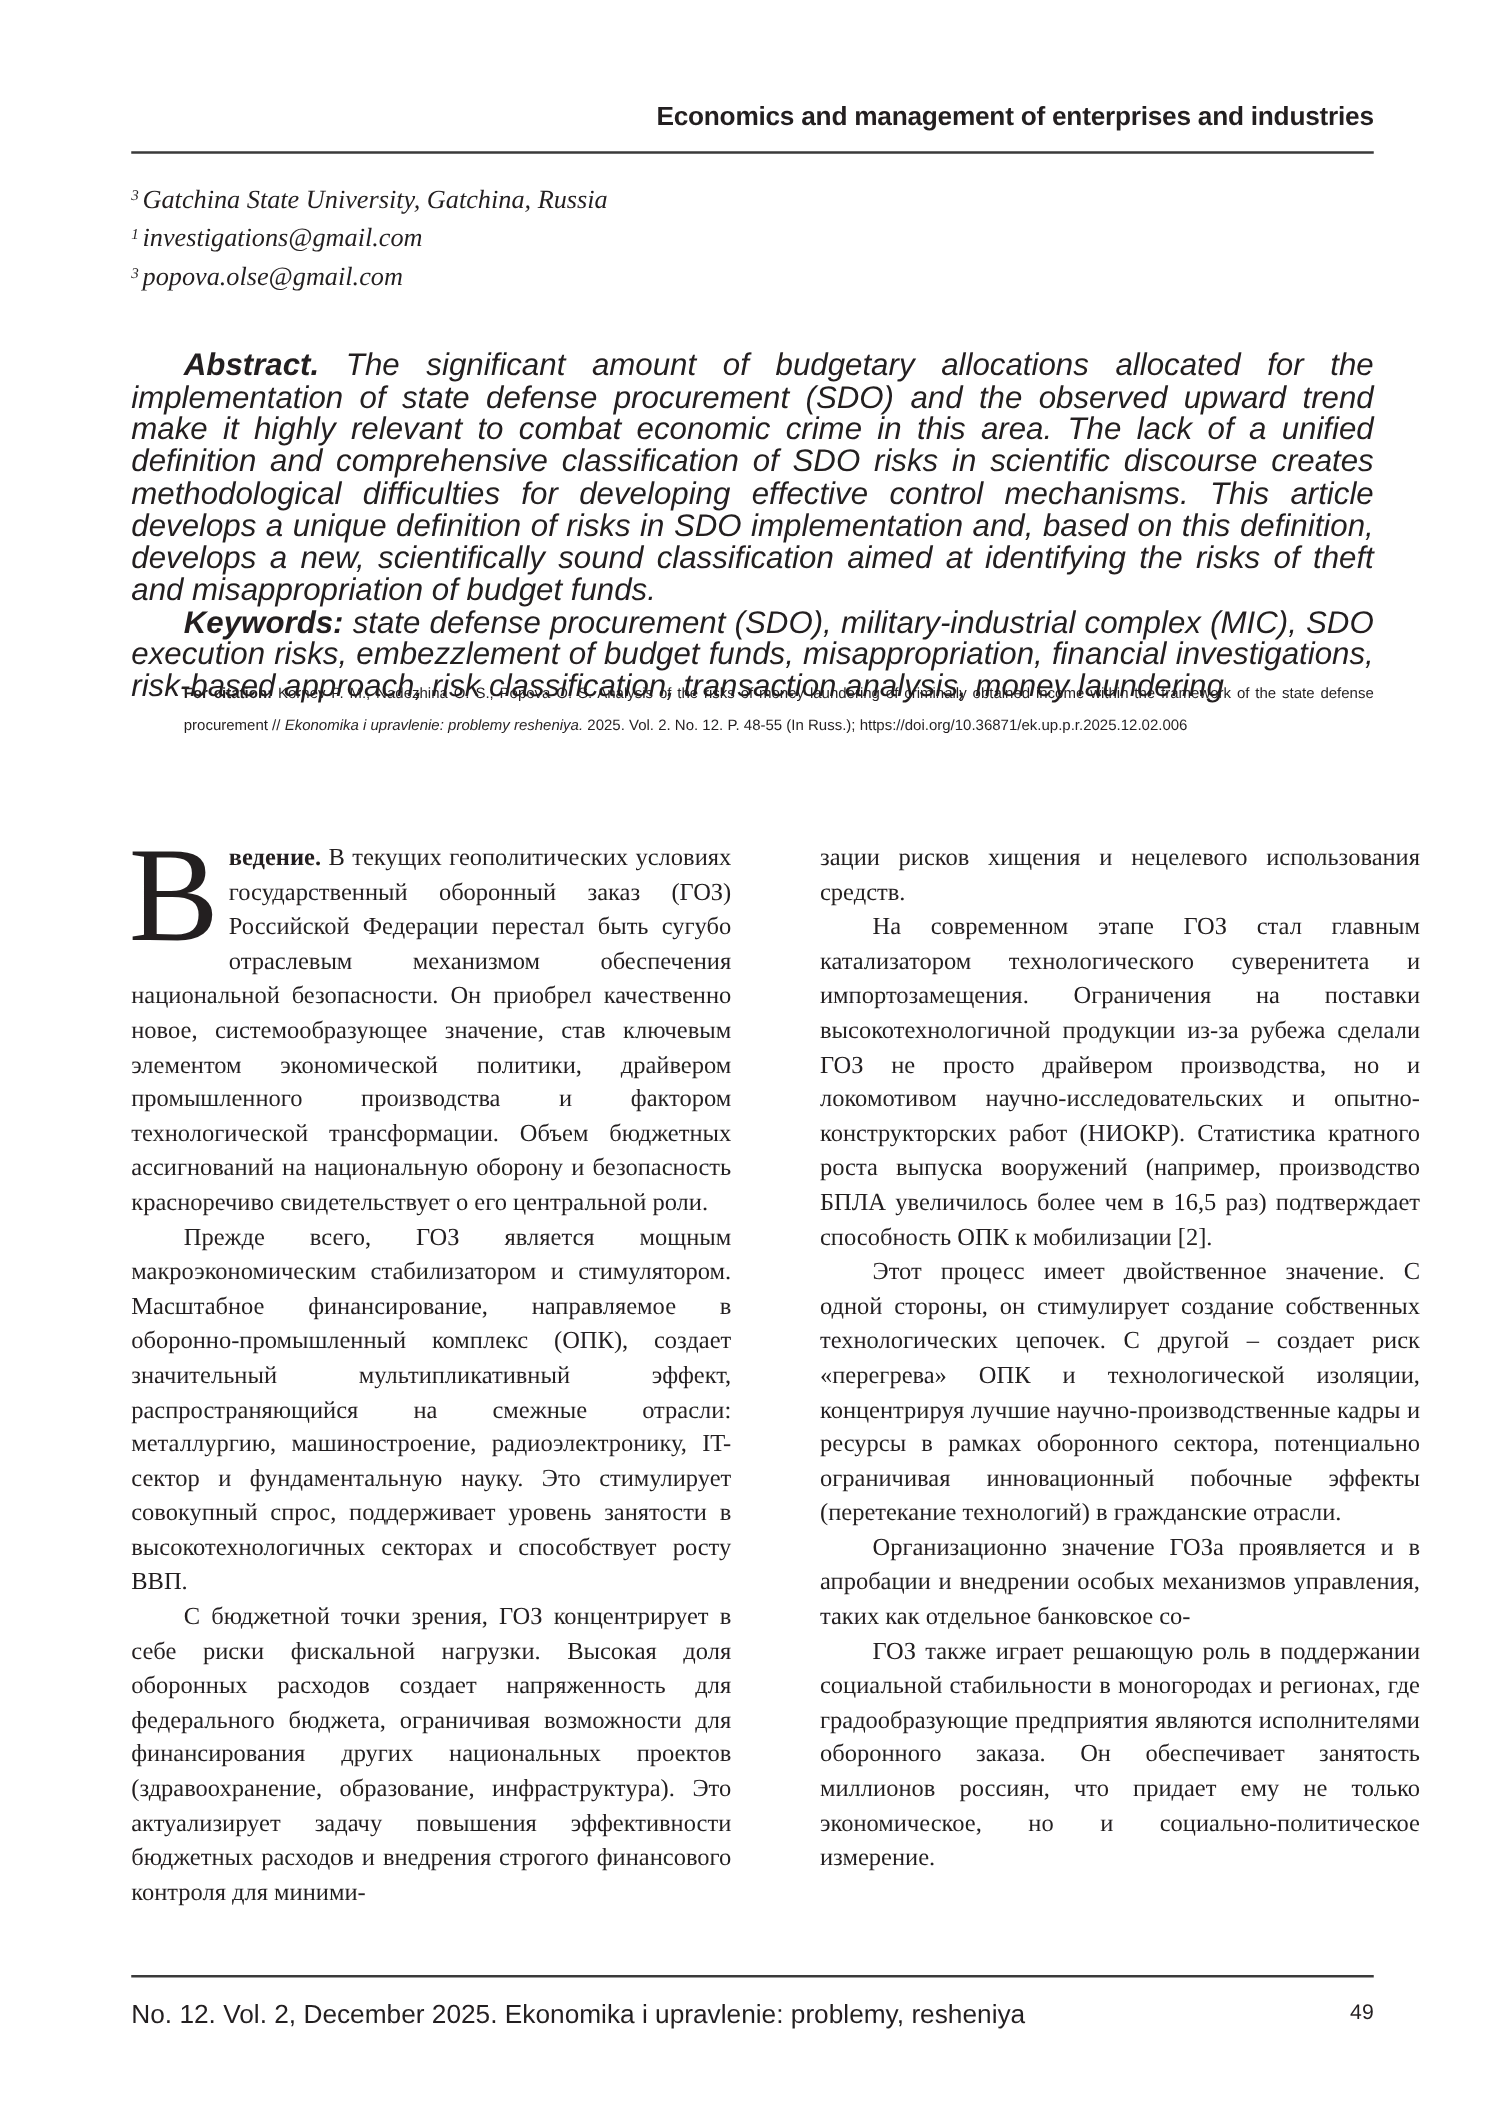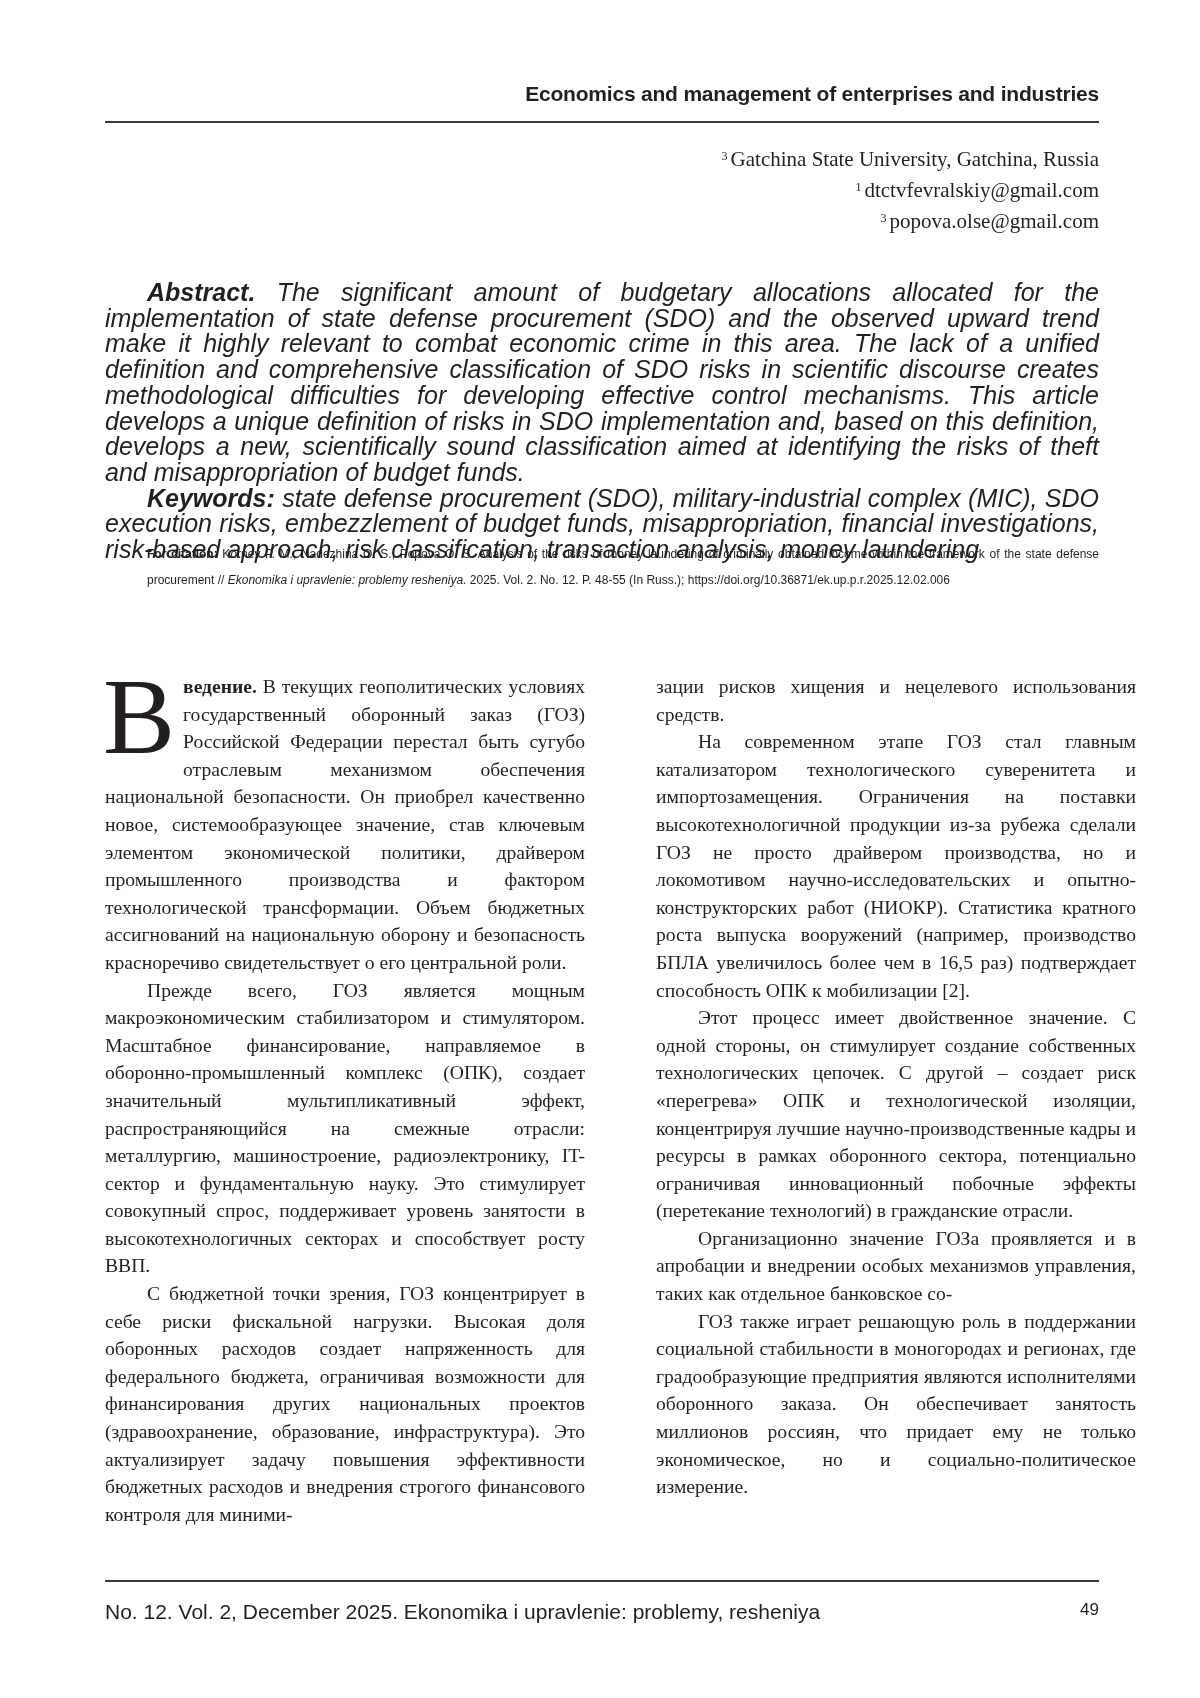--- a/index.html
+++ b/index.html
@@ -6,21 +6,21 @@
   body { width:1200px; height:1698px; position:relative; overflow:hidden; color:#231f20; }
   .sans { font-family: "Liberation Sans", sans-serif; }
   .serif { font-family: "Liberation Serif", serif; }
 
   .running-head {
     position:absolute; left:105px; width:994px; top:82px;
     text-align:right; font-weight:bold; font-size:21px; letter-spacing:-0.2px;
   }
   .rule-top { position:absolute; left:105px; width:994px; top:121px; height:0; border-top:2.5px solid #3a3a3a; }
 
-  .affil { position:absolute; left:105px; width:994px; top:142px; text-align:right; font-size:21px; line-height:28px; }
+  .affil { position:absolute; left:105px; width:994px; top:142px; text-align:left; font-size:21px; line-height:28px;font-style:italic; }
   .affil sup { font-size:12px; vertical-align:6px; margin-right:3px; }
 
   .abstract-block { position:absolute; left:105px; width:994px; top:280px; font-size:25px; line-height:25.7px; text-align:justify; font-style:italic; }
   .abstract-block p { margin:0; text-indent:42px; }
   .abstract-block b { font-style:italic; font-weight:bold; }
 
   .citation { position:absolute; left:147px; width:952px; top:541px; font-size:12px; line-height:26px; text-align:justify; }
   .citation b { font-weight:bold; }
 
   .column { position:absolute; top:673px; width:480px; font-size:19.6px; line-height:27.6px; text-align:justify; }
@@ -36,21 +36,21 @@
   .footer-page { position:absolute; right:101px; top:1600px; font-size:17px; }
 </style>
 </head>
 <body>
 
 <div class="running-head sans">Economics and management of enterprises and industries</div>
 <div class="rule-top"></div>
 
 <div class="affil serif">
   <div><sup>3</sup><span>Gatchina State University, Gatchina, Russia</span></div>
-  <div><sup>1</sup><span>dtctvfevralskiy@gmail.com</span></div>
+  <div><sup>1</sup><span>investigations@gmail.com</span></div>
   <div><sup>3</sup><span>popova.olse@gmail.com</span></div>
 </div>
 
 <div class="abstract-block sans">
   <p><b>Abstract.</b><span> The significant amount of budgetary allocations allocated for the implementation of state defense procurement (SDO) and the observed upward trend make it highly relevant to combat economic crime in this area. The lack of a unified definition and comprehensive classification of SDO risks in scientific discourse creates methodological difficulties for developing effective control mechanisms. This article develops a unique definition of risks in SDO implementation and, based on this definition, develops a new, scientifically sound classification aimed at identifying the risks of theft and misappropriation of budget funds.</span></p>
   <p><b>Keywords:</b><span> state defense procurement (SDO), military-industrial complex (MIC), SDO execution risks, embezzlement of budget funds, misappropriation, financial investigations, risk-based approach, risk classification, transaction analysis, money laundering</span></p>
 </div>
 
 <div class="citation sans">
   <b>For citation:</b><span> Kornev P. M., Nadezhina O. S., Popova O. S. Analysis of the risks of money laundering of criminally obtained income within the framework of the state defense procurement // </span><i>Ekonomika i upravlenie: problemy resheniya.</i><span> 2025. Vol. 2. No. 12. P. 48-55 (In Russ.); https://doi.org/10.36871/ek.up.p.r.2025.12.02.006</span>

